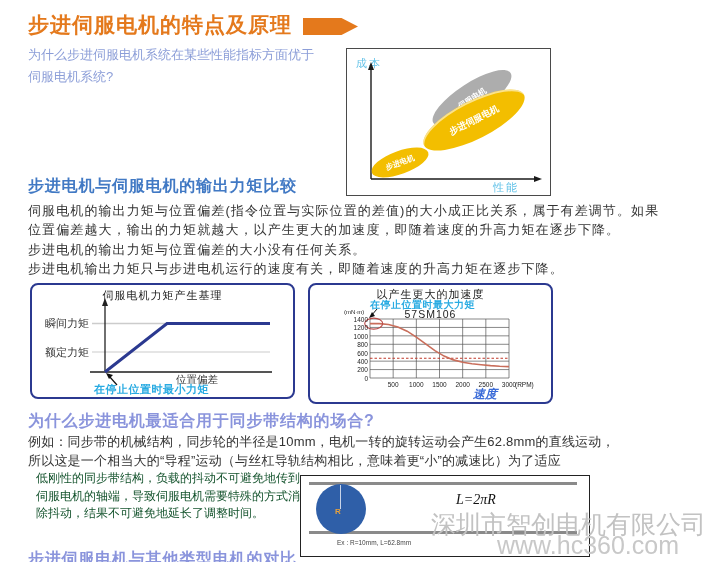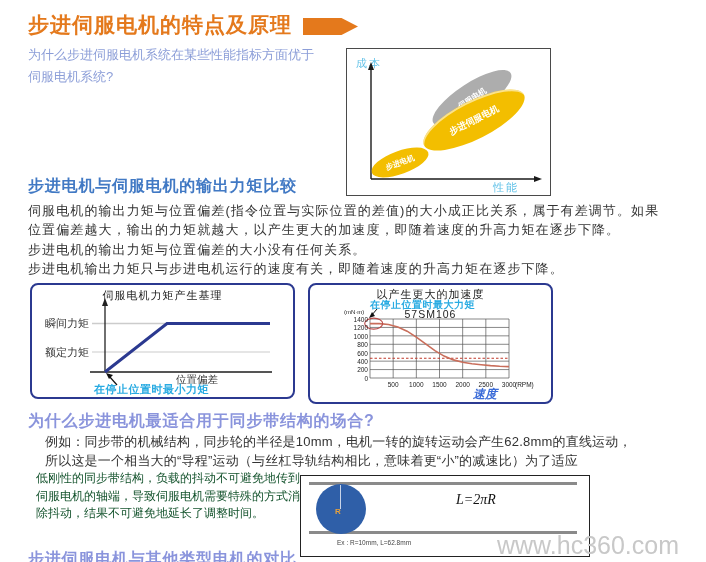--- a/index.html
+++ b/index.html
@@ -25,21 +25,21 @@
   .e-stepper{left:23px;top:102px;width:60px;height:23px;transform:rotate(-20deg);font-size:7.5px;z-index:2;}
 
   
   .sec-heading{position:absolute;left:28px;font-size:16px;font-weight:bold;letter-spacing:0.8px;white-space:nowrap;}
   .sec1{top:176px;color:#4179C4;}
   .sec2{top:411px;color:#8A94DC;}
   .sec3{top:549px;color:#8A94DC;}
   .para1{position:absolute;left:28px;top:201px;font-size:13px;line-height:19.3px;color:#333;
         letter-spacing:1.1px;white-space:nowrap;}
   .para2-wide{position:absolute;left:28px;top:433px;font-size:13px;line-height:18.5px;color:#333;
-        letter-spacing:0.2px;white-space:nowrap;margin-left:17px;}
+        letter-spacing:0.2px;white-space:nowrap;}
   .para2-narrow{position:absolute;left:36px;top:470px;font-size:12px;line-height:17.5px;color:#14532d;white-space:nowrap;}
 
   
   .servo-box{position:absolute;left:30px;top:283px;width:261px;height:112px;border:2px solid #2B3990;
         border-radius:8px;background:#fff;}
   .sv-title{position:absolute;left:0;right:0;top:3px;text-align:center;font-size:11px;color:#222;letter-spacing:1px;}
   .sv-l1{position:absolute;left:13px;top:31px;font-size:11px;color:#333;}
   .sv-l2{position:absolute;left:13px;top:60px;font-size:11px;color:#333;}
   .sv-xlab{position:absolute;left:144px;top:88px;font-size:10.5px;color:#333;}
   .sv-anno{position:absolute;left:62px;top:97px;font-size:11px;font-weight:bold;color:#29ABE2;letter-spacing:0.5px;}
@@ -195,17 +195,18 @@
     <div class="belt-top"></div>
     <div class="belt-bottom"></div>
     <div class="pulley">
       <div class="radius-line"></div>
       <span class="r-label">R</span>
     </div>
     <div class="belt-formula">L=2πR</div>
     <div class="belt-example">Ex : R=10mm, L=62.8mm</div>
   </div>
 
+  <div class="wm-company">深圳市智创电机有限公司</div>
   <div class="wm-url">www.hc360.com</div>
 
   <div class="sec-heading sec3">步进伺服电机与其他类型电机的对比</div>
 
 </div>
 
 </body></html>

